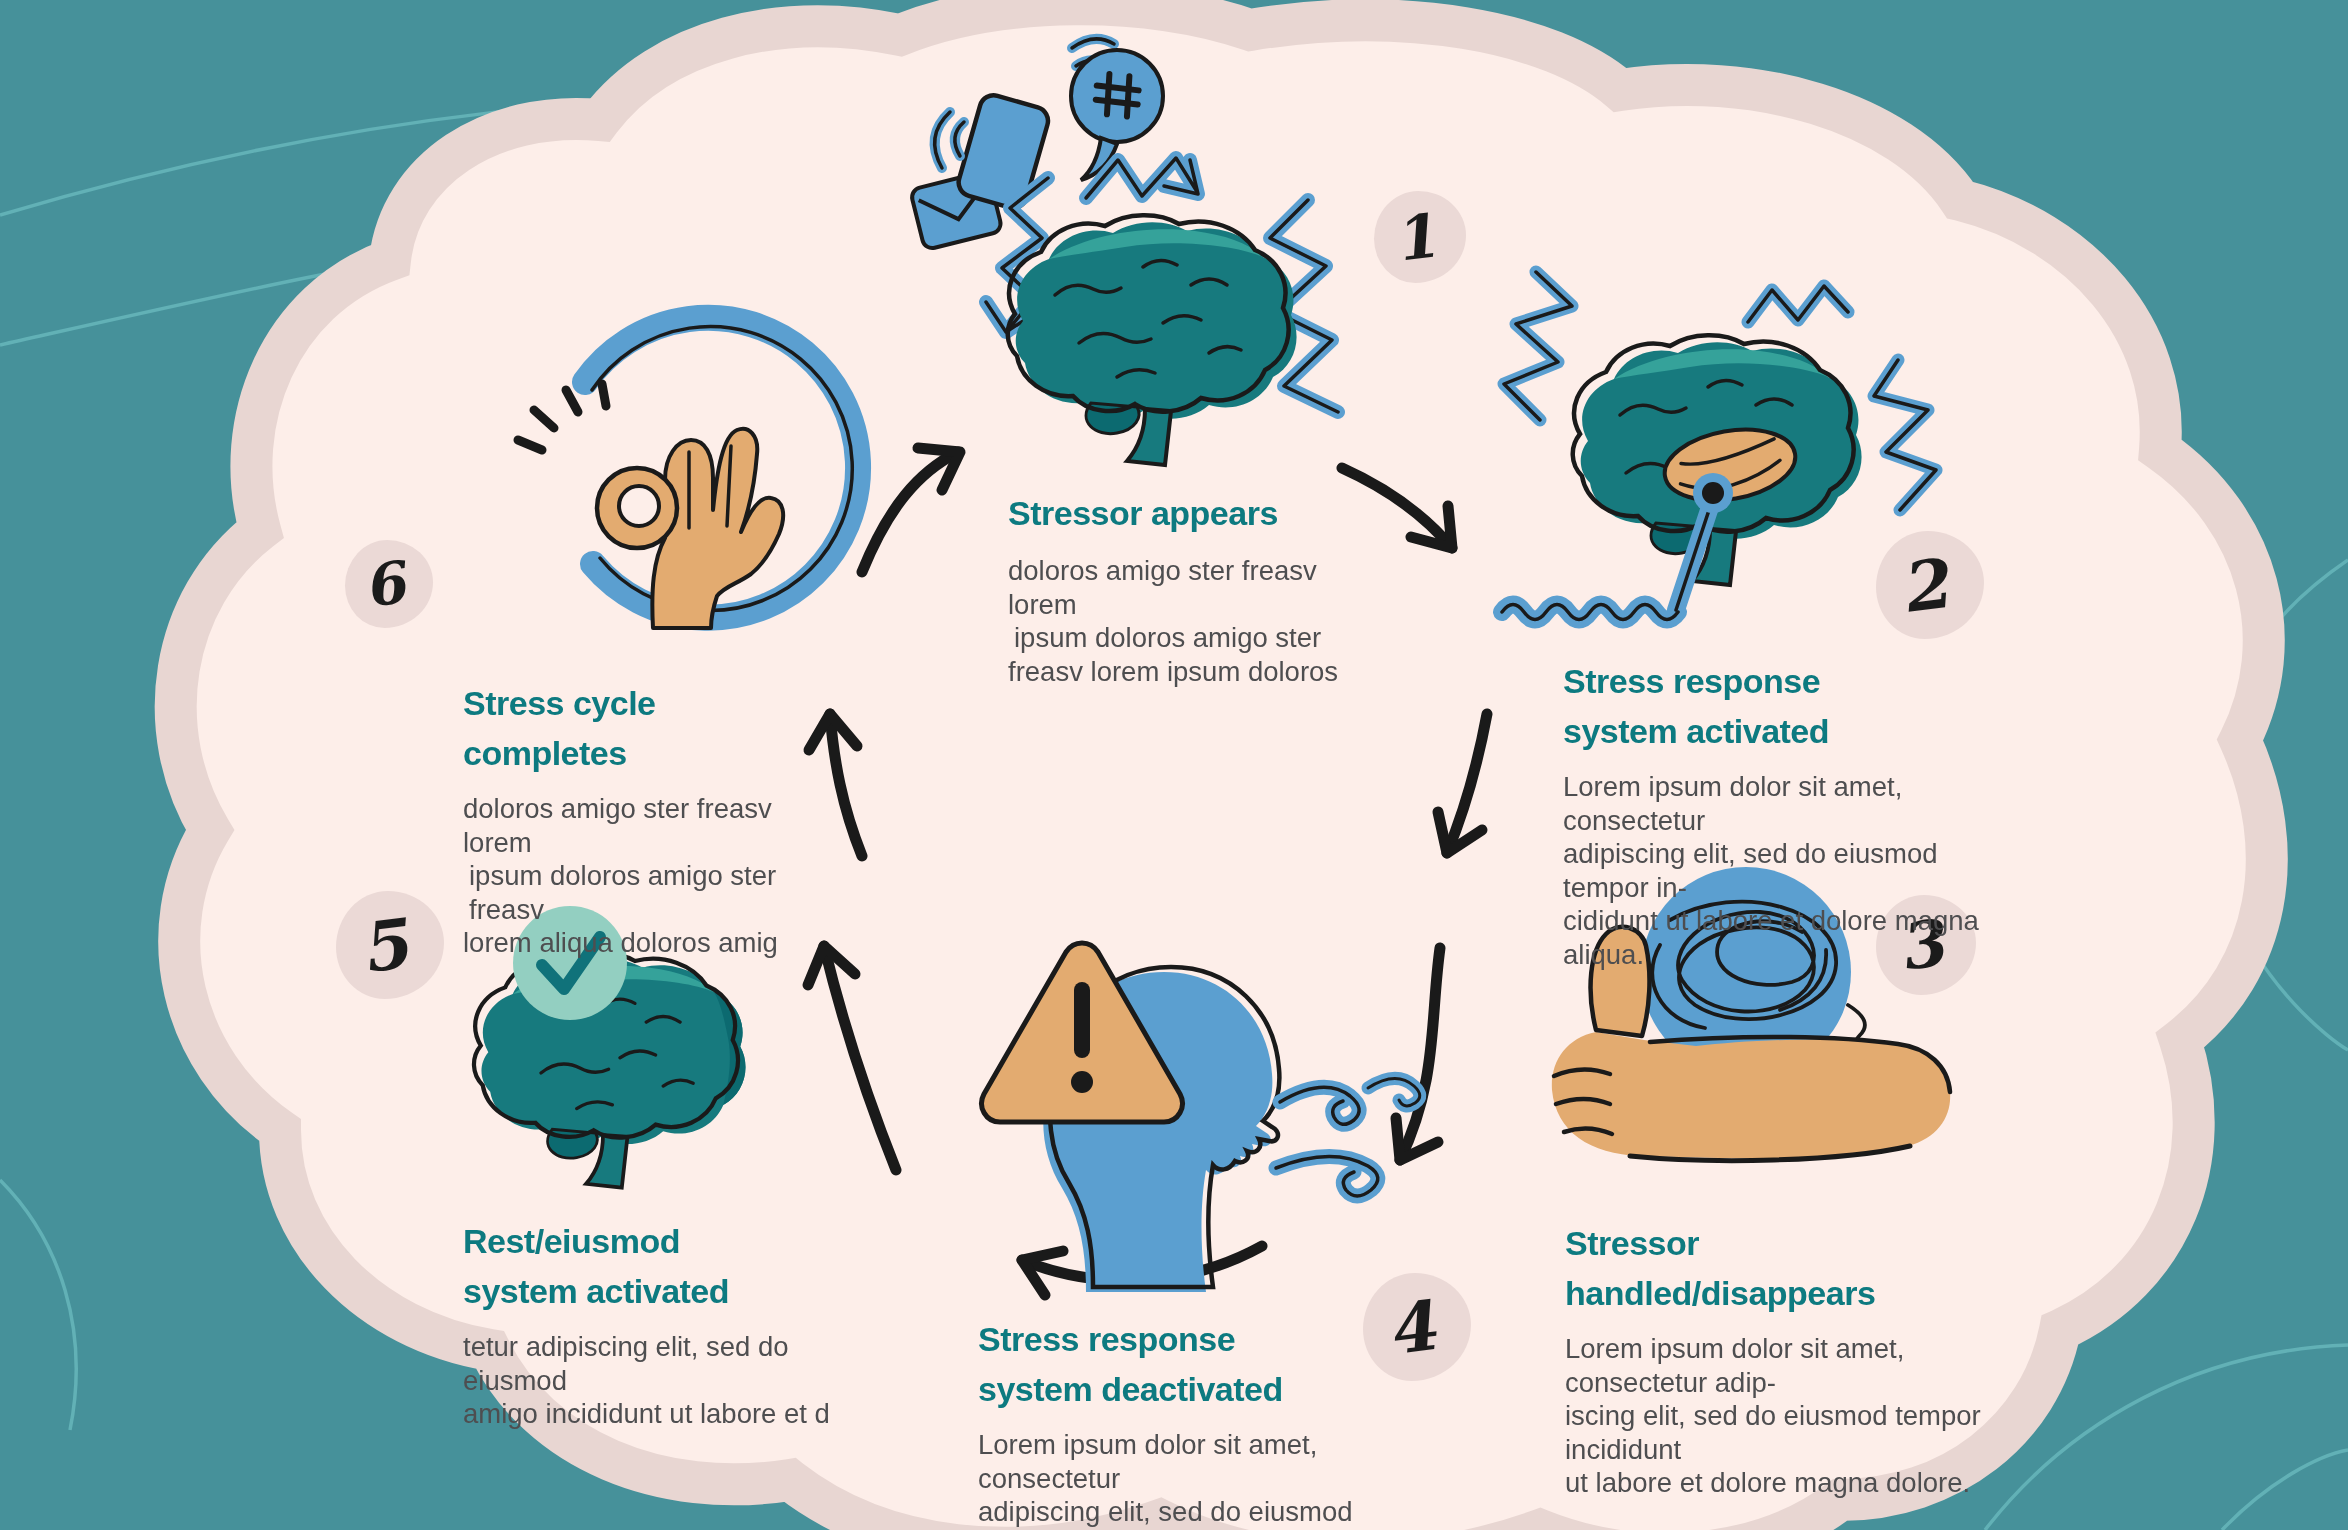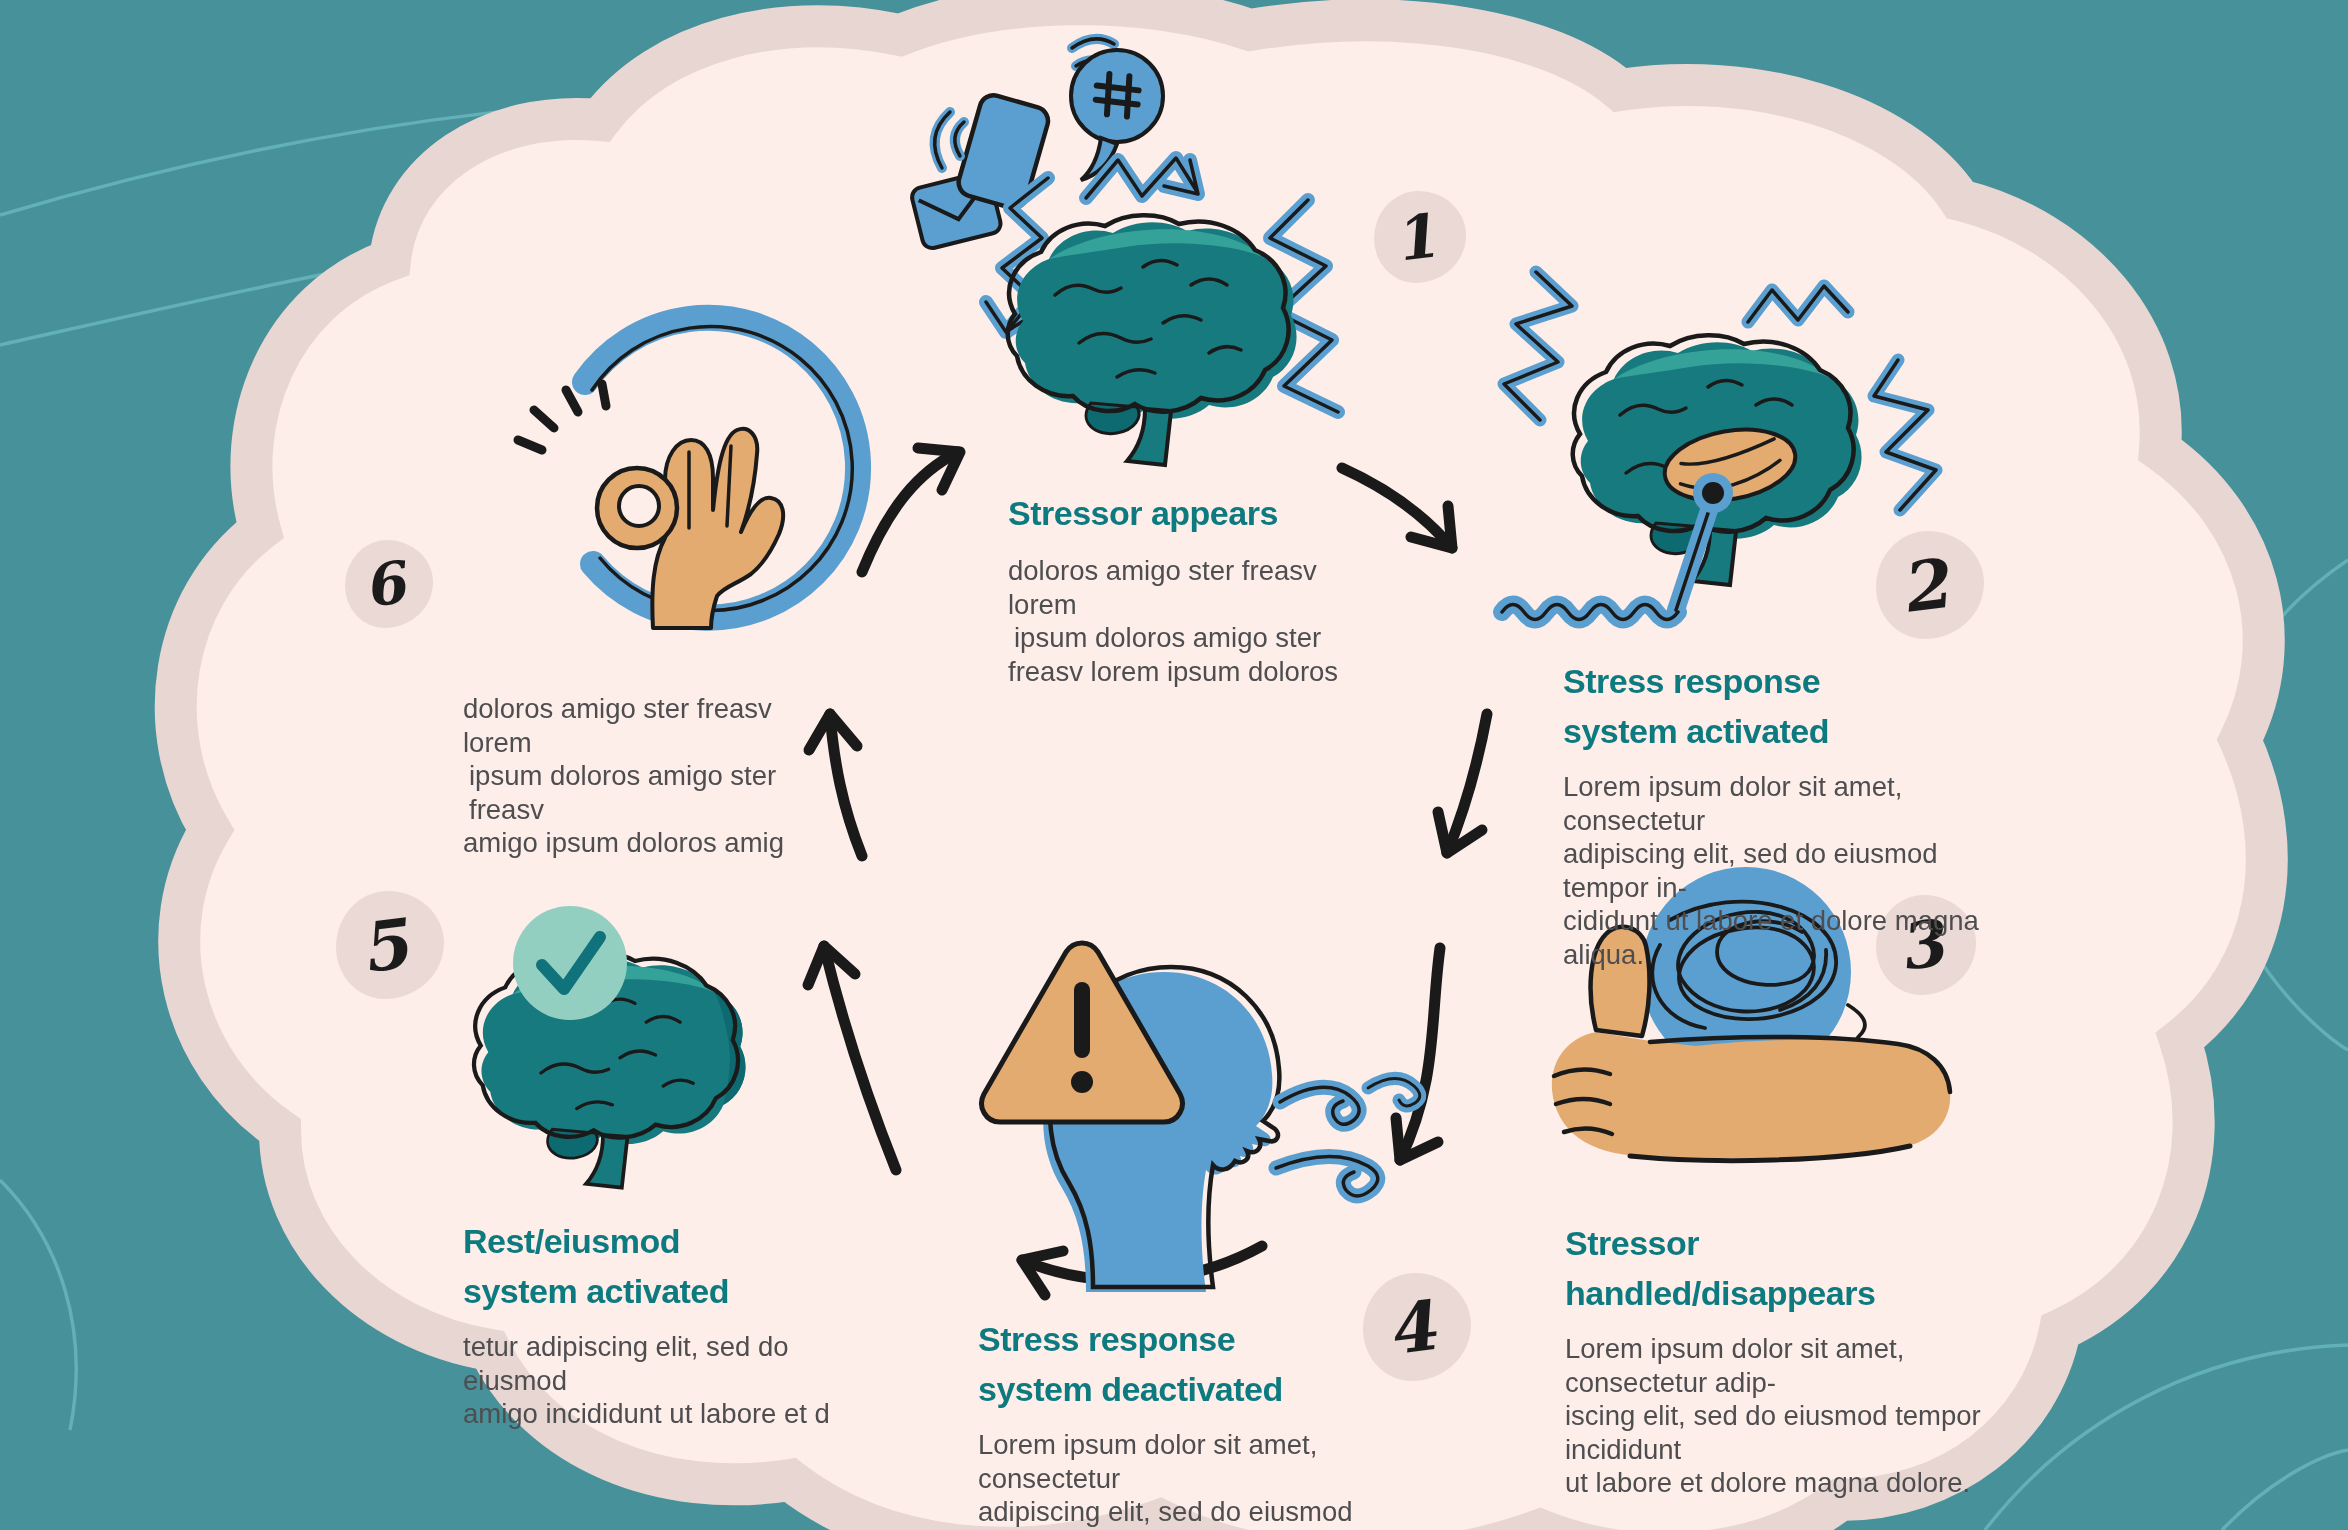--- a/index.html
+++ b/index.html
@@ -322,20 +322,24 @@
       <span>Rest/eiusmod</span>
       <span>system activated</span>
       </h3>
     <p class="step-body" style="margin-top:14px">
       <span>tetur adipiscing elit, sed do eiusmod</span>
       <span>amigo incididunt ut labore et d</span>
       </p>
   </div>
 
   <div class="step-text" style="left:463px;top:678px;width:380px">
+    <h3 class="step-title">
+      <span>Stress cycle</span>
+      <span>completes</span>
+      </h3>
     <p class="step-body" style="margin-top:14px">
       <span>doloros amigo ster freasv lorem</span>
       <span style="padding-left:6px">ipsum doloros amigo ster freasv</span>
-      <span>amigo ipsum doloros amig</span>
+      <span>lorem aliqua doloros amig</span>
       </p>
   </div>
 
 </div>
 
 </body></html>

